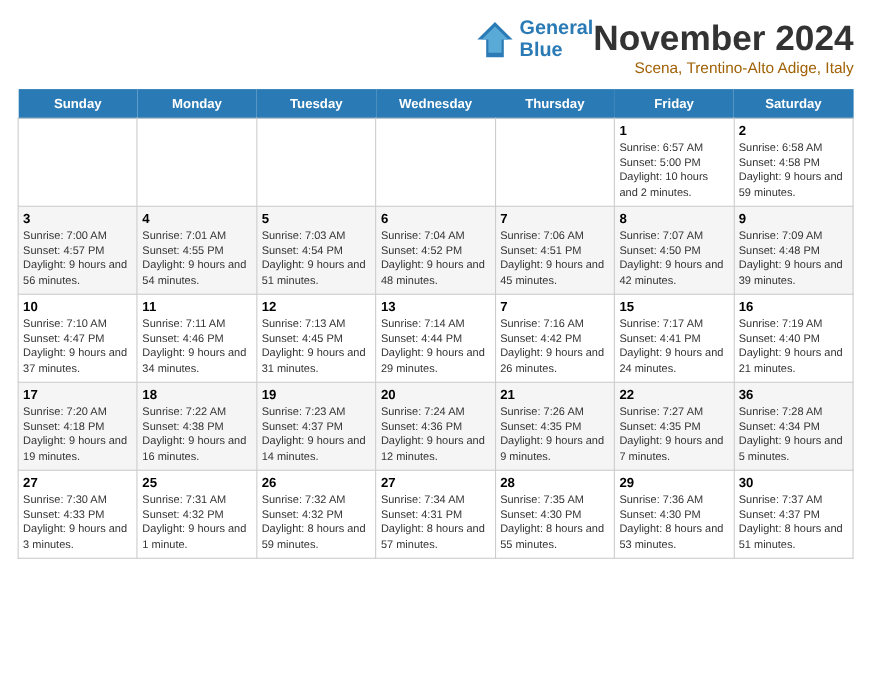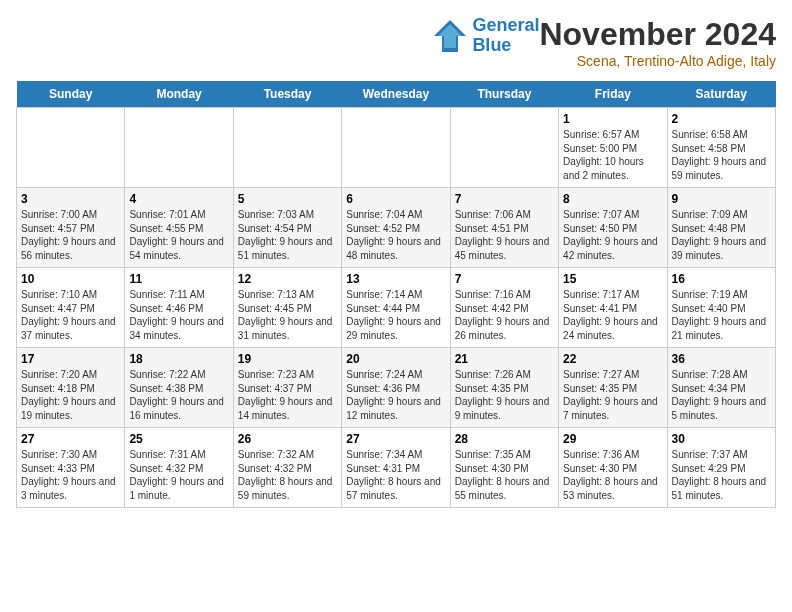--- a/index.html
+++ b/index.html
@@ -301,18 +301,18 @@
         </td>
         <td>
           <span class="day-num">29</span>
           <div class="day-info">Sunrise: 7:36 AM
 Sunset: 4:30 PM
 Daylight: 8 hours and 53 minutes.</div>
         </td>
         <td>
           <span class="day-num">30</span>
           <div class="day-info">Sunrise: 7:37 AM
-Sunset: 4:29 PM
+Sunset: 4:37 PM
 Daylight: 8 hours and 51 minutes.</div>
         </td>
       </tr>
     </tbody>
 </table>
 
 </body></html>

